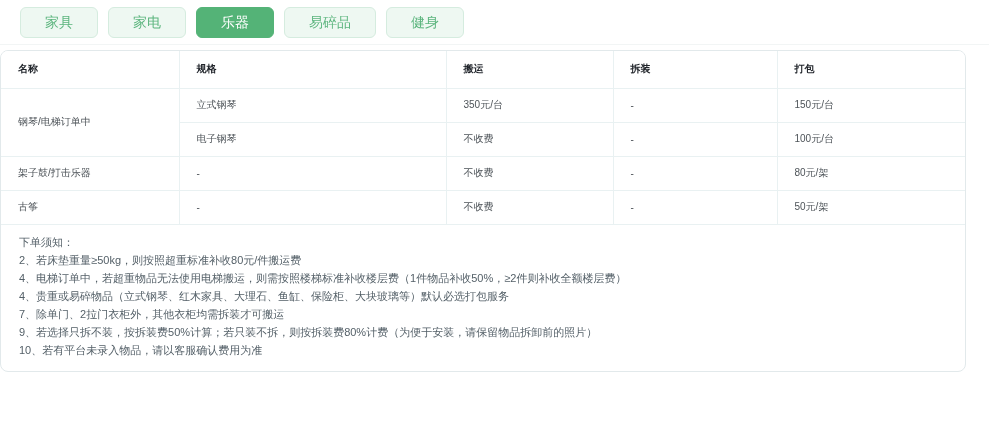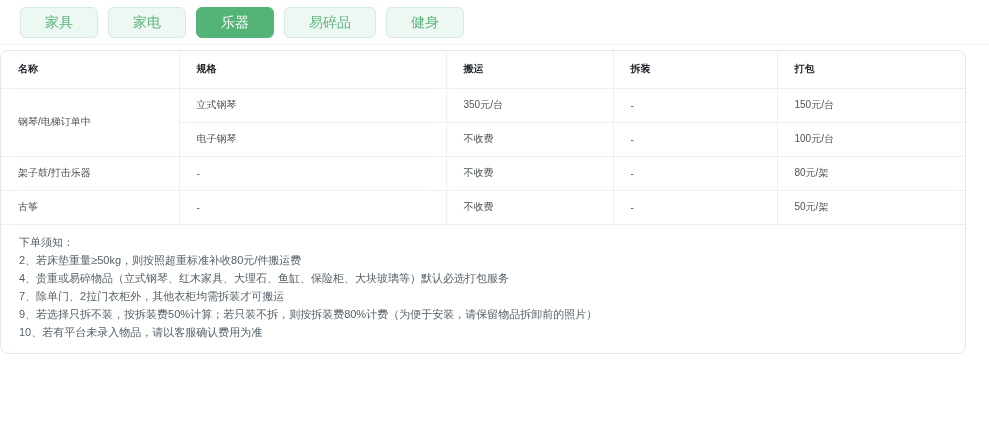--- a/index.html
+++ b/index.html
@@ -126,20 +126,21 @@
           <td>不收费</td>
           <td>-</td>
           <td>50元/架</td>
         </tr>
       </tbody>
     </table>
 
     <div class="notes">
       <p>下单须知：</p>
       <p>2、若床垫重量≥50kg，则按照超重标准补收80元/件搬运费</p>
+      <p>4、电梯订单中，若超重物品无法使用电梯搬运，则需按照楼梯标准补收楼层费（1件物品补收50%，≥2件则补收全额楼层费）</p>
       <p>4、贵重或易碎物品（立式钢琴、红木家具、大理石、鱼缸、保险柜、大块玻璃等）默认必选打包服务</p>
       <p>7、除单门、2拉门衣柜外，其他衣柜均需拆装才可搬运</p>
       <p>9、若选择只拆不装，按拆装费50%计算；若只装不拆，则按拆装费80%计费（为便于安装，请保留物品拆卸前的照片）</p>
       <p>10、若有平台未录入物品，请以客服确认费用为准</p>
     </div>
 
   </div>
 </div>
 
 </body></html>

